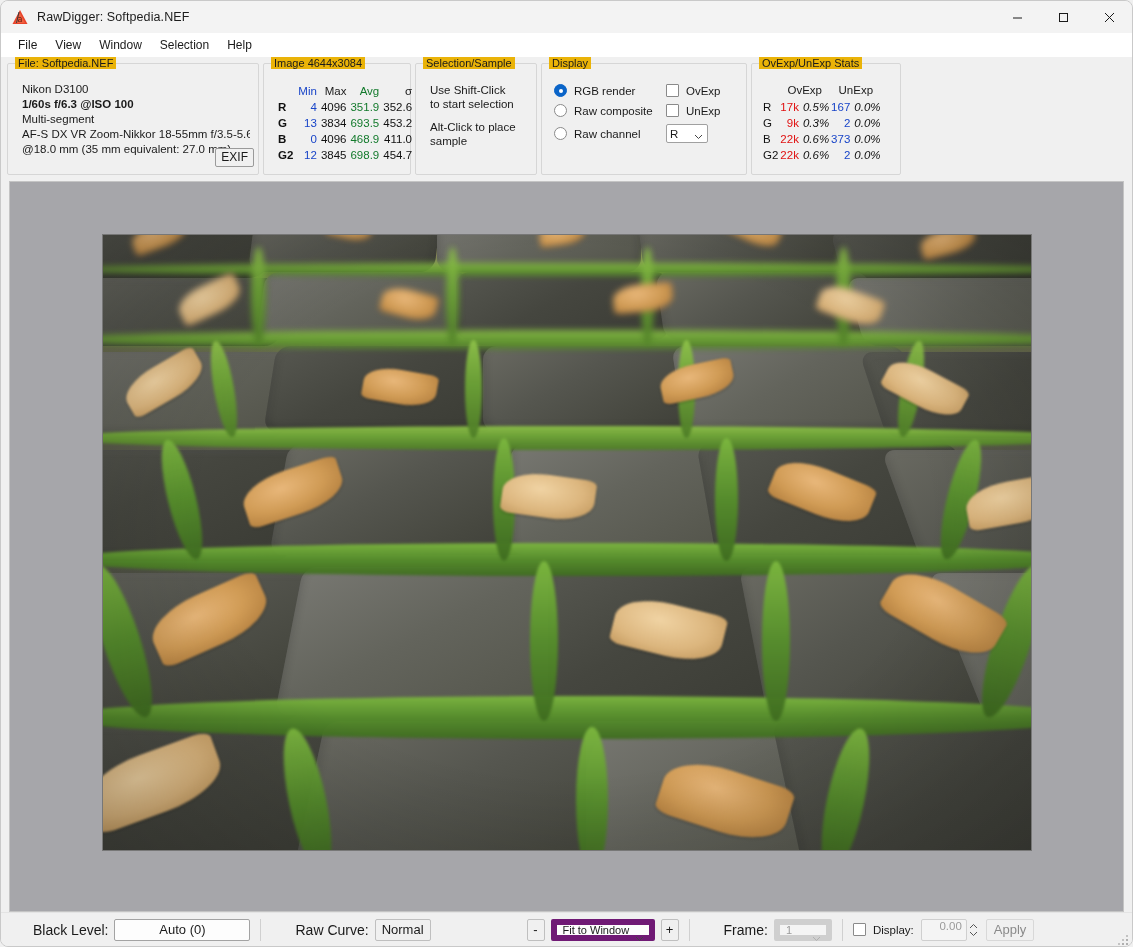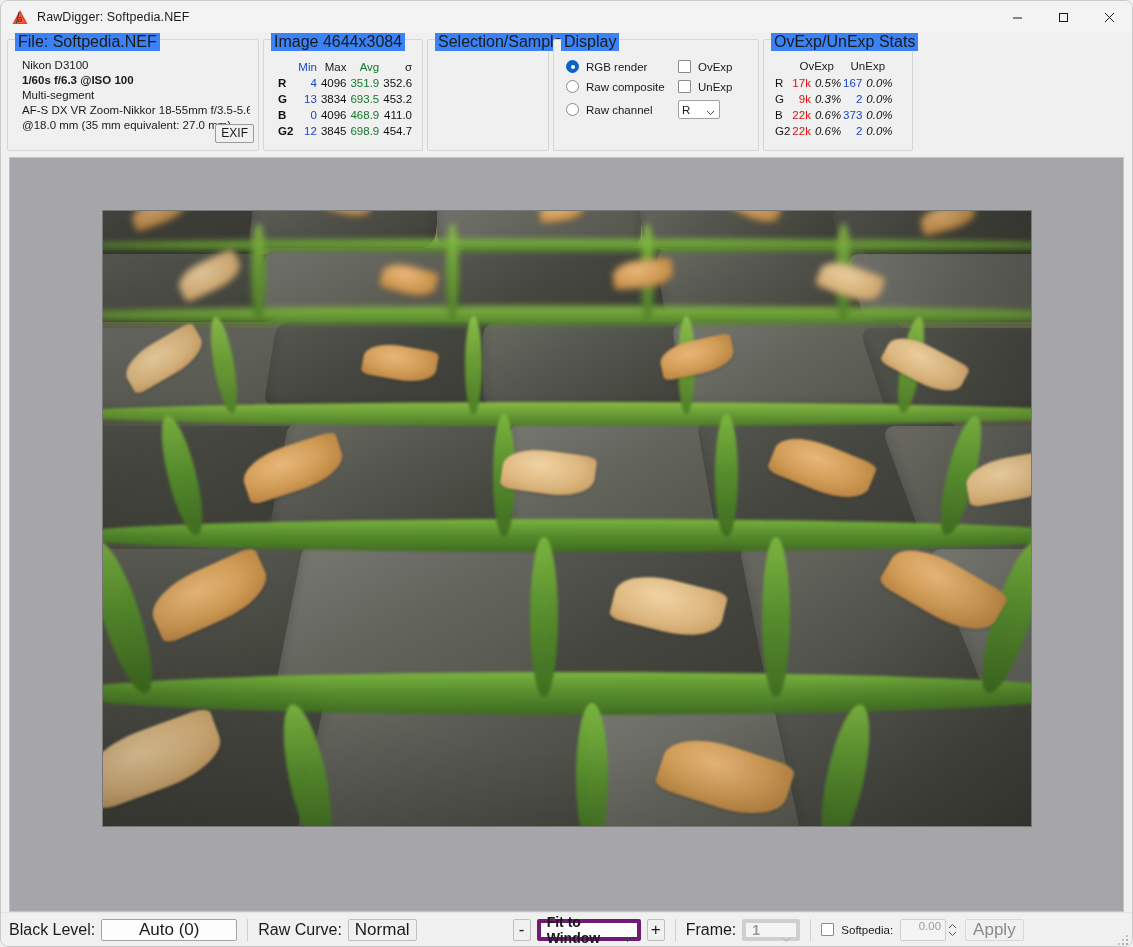--- a/index.html
+++ b/index.html
@@ -64,23 +64,23 @@
   .group {
     position: relative;
     border: 1px solid #d6d6d6;
     border-radius: 2px;
     background: #f0f0f0;
     padding: 14px 8px 6px 8px;
   }
   .group > .legend {
     position: absolute;
     top: -7px; left: 7px;
-    background: #3b82f6;
+    background: #eab308;
     padding: 0 3px;
-    font-size: 16px;
+    font-size: 11px;
     color: #1a1a1a;
     white-space: nowrap;
   }
 
   
   .g-file { width: 252px; }
   .g-file .lines { font-size: 11.5px; color: #1a1a1a; line-height: 15px; padding-left: 6px; padding-top: 4px; }
   .g-file .bold { font-weight: bold; }
   .g-file .lens { white-space: nowrap; overflow: hidden; }
   .exif-btn {
@@ -90,21 +90,21 @@
     padding: 1px 5px 2px 5px;
     background: #f0f0f0;
     border: 1px solid #9a9a9a;
     border-radius: 2px;
     color: #1a1a1a;
     cursor: default;
     line-height: 14px;
   }
 
   
-  .g-image { width: 160px; }
+  .g-image { width: 148px; }
   table.stats { border-collapse: collapse; font-size: 11.5px; margin-top: 5px; margin-left: 4px; }
   table.stats td, table.stats th { padding: 0 2px; text-align: right; font-weight: normal; line-height: 16px; }
   table.stats th { color: #1a1a1a; }
   table.stats th.c-min { color: #1844c8; }
   table.stats th.c-avg { color: #137a2c; }
   table.stats td.rowlab { font-weight: bold; color: #111; text-align: left; padding-right: 3px; }
   table.stats td.v-min { color: #1844c8; }
   table.stats td.v-avg { color: #137a2c; }
   table.stats td.v-max, table.stats td.v-sd { color: #111; }
 
@@ -303,35 +303,35 @@
   
   .bottombar {
     flex: 0 0 34px;
     background: #f0f0f0;
     display: flex; align-items: center;
     padding: 0 8px;
     gap: 0px;
     border-top: 1px solid #e4e4e4;
     position: relative;
   }
-  .bb-label { font-size: 16px; color: #1a1a1a; margin-right: 6px; }
+  .bb-label { font-size: 14px; color: #1a1a1a; margin-right: 6px; margin-left: 24px; }
   .btn {
     border: 1px solid #a3a3a3; background: #fdfdfd;
-    border-radius: 2px; font-size: 17px; color: #1a1a1a;
+    border-radius: 2px; font-size: 13px; color: #1a1a1a;
     display: flex; align-items: center; justify-content: center;
     cursor: default; height: 22px; text-align: right;
   }
   .btn.flat { background: #f0f0f0; border-color: #bfbfbf; }
   .sep { width: 1px; height: 22px; background: #d0d0d0; margin: 0 10px; }
   .select {
-    border: 4px solid #701a75; background: #fdfdfd;
+    border: 6px solid #701a75; background: #fdfdfd;
     border-radius: 2px; height: 22px;
-    font-size: 14px; color: #1a1a1a;
+    font-size: 11px; color: #1a1a1a;
     display: flex; align-items: center; padding: 0 6px;
-    position: relative; cursor: default; font-weight: bold;
+    position: relative; cursor: default;
   }
   .select .chev { position: absolute; right: 5px; top: 7px; }
   .select.disabled { color: #9a9a9a; background: #f4f4f4; border-color: #cfcfcf; }
   .spin {
     border: 1px solid #cfcfcf; background: #f4f4f4;
     border-radius: 2px; height: 22px; width: 46px;
     font-size: 11.5px; color: #9a9a9a;
     display: flex; align-items: flex-start; justify-content: flex-end;
     padding-right: 4px;
   }
@@ -368,20 +368,27 @@
       </div>
       <div class="win-btn close">
         <svg width="11" height="11" viewBox="0 0 11 11">
             <line x1="1" y1="1" x2="10" y2="10" stroke="#1a1a1a" stroke-width="1"></line>
             <line x1="10" y1="1" x2="1" y2="10" stroke="#1a1a1a" stroke-width="1"></line>
           </svg>
       </div>
     </div>
   </div>
 
+  <div class="menubar">
+    <div class="menu-item">File</div>
+    <div class="menu-item">View</div>
+    <div class="menu-item">Window</div>
+    <div class="menu-item">Selection</div>
+    <div class="menu-item">Help</div>
+  </div>
 
   <div class="panels">
 
     <div class="group g-file">
       <div class="legend">File: Softpedia.NEF</div>
       <div class="lines">
         <div>Nikon D3100</div>
         <div class="bold">1/60s f/6.3 @ISO 100</div>
         <div>Multi-segment</div>
         <div class="lens">AF-S DX VR Zoom-Nikkor 18-55mm f/3.5-5.6G</div>
@@ -430,20 +437,27 @@
             <td class="v-max">3845</td>
             <td class="v-avg">698.9</td>
             <td class="v-sd">454.7</td>
           </tr>
         </tbody>
       </table>
     </div>
 
     <div class="group g-sel">
       <div class="legend">Selection/Sample</div>
+      <div class="txt">
+        <div>Use Shift-Click</div>
+        <div>to start selection</div>
+        <div class="gap"></div>
+        <div>Alt-Click to place</div>
+        <div>sample</div>
+      </div>
     </div>
 
 
     <div class="group g-disp">
       <div class="legend">Display</div>
       <div class="disp-grid">
 
         <div class="ctl">
           <span class="radio on"></span>
           <span>RGB render</span>
@@ -676,21 +690,21 @@
         <svg width="9" height="6" viewBox="0 0 9 6">
             <path d="M1 1 L4.5 4.5 L8 1" fill="none" stroke="#b0b0b0" stroke-width="1"></path>
           </svg>
       </span>
     </div>
 
     <div class="sep"></div>
 
     <div class="ctl" style="margin-right:7px;">
       <span class="cbox"></span>
-      <span>Softpedia:</span>
+      <span>Display:</span>
     </div>
     <div class="spin">
       <span>0.00</span>
     </div>
     <div class="spin-arrows">
       <svg width="9" height="6" viewBox="0 0 9 6">
           <path d="M1 5 L4.5 1.5 L8 5" fill="none" stroke="#555" stroke-width="1"></path>
         </svg>
       <svg width="9" height="6" viewBox="0 0 9 6">
           <path d="M1 1 L4.5 4.5 L8 1" fill="none" stroke="#555" stroke-width="1"></path>

